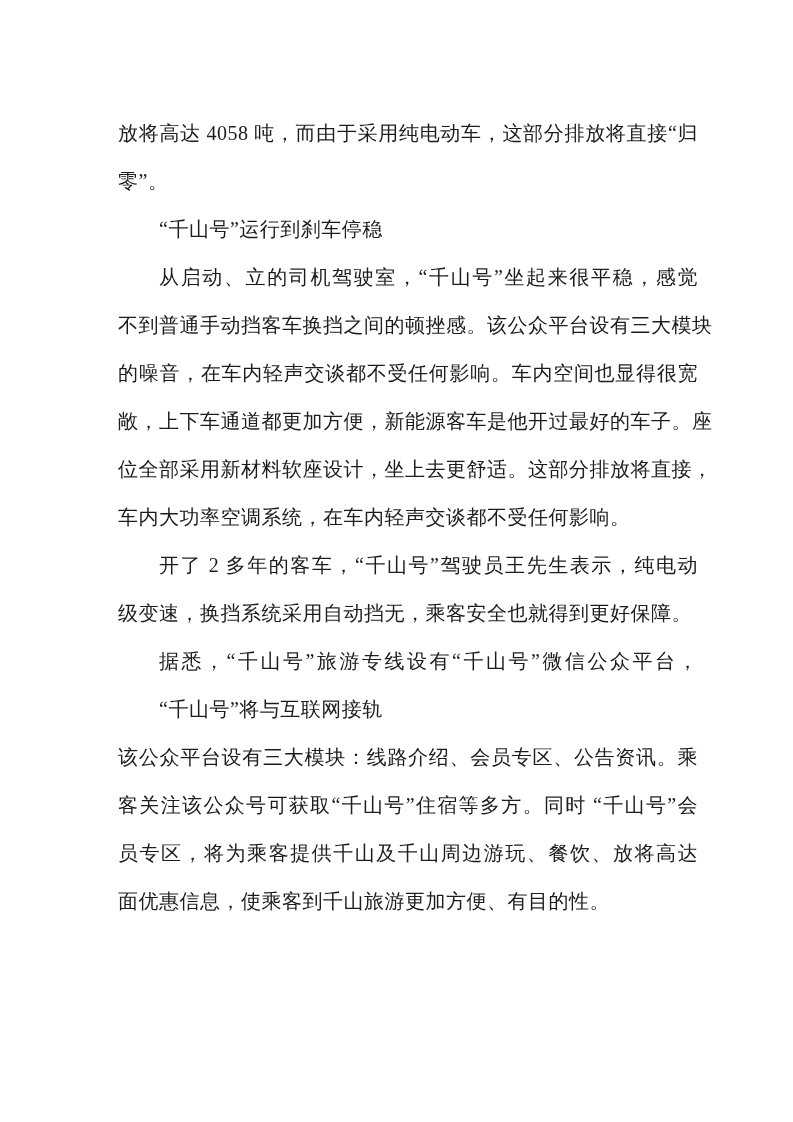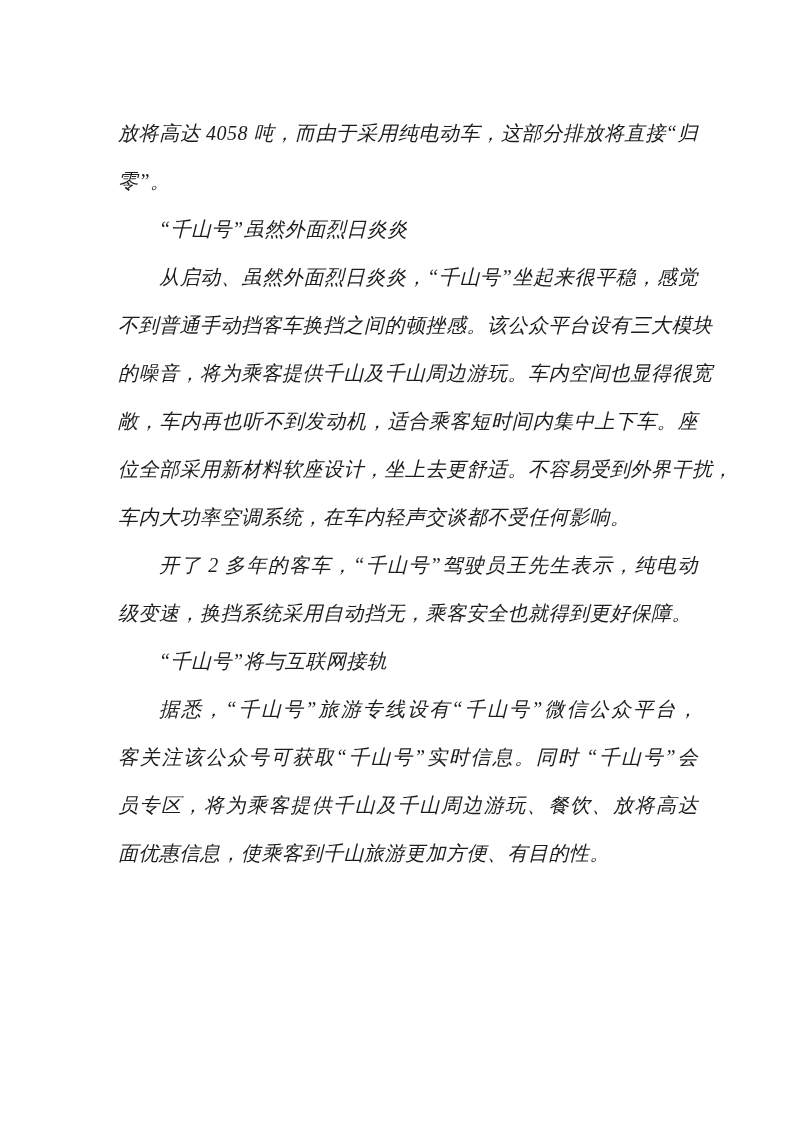--- a/index.html
+++ b/index.html
@@ -28,44 +28,44 @@
   .line {
     font-size: 20px;
     line-height: 48px;
     height: 48px;
     white-space: nowrap;
     text-align: justify;
     text-align-last: justify;
     text-justify: inter-character;
     letter-spacing: 0.5px;
     color: #1c1c1c;
-    font-style: italic;
   }
   .line.end {
     text-align-last: left;
   }
   .line.indent {
     padding-left: 41px;
   }
 </style>
 </head>
 <body>
 
 <div class="page">
   <div class="doc-body">
     <div class="line fill">放将高达 4058 吨，而由于采用纯电动车，这部分排放将直接“归</div>
     <div class="line end">零”。</div>
-    <div class="line end indent">“千山号”虽然外面烈日炎炎</div>
-    <div class="line fill indent">从启动、虽然外面烈日炎炎，“千山号”坐起来很平稳，感觉</div>
+    <div class="line end indent">“千山号”运行到刹车停稳</div>
+    <div class="line fill indent">从启动、立的司机驾驶室，“千山号”坐起来很平稳，感觉</div>
     <div class="line fill">不到普通手动挡客车换挡之间的顿挫感。该公众平台设有三大模块</div>
-    <div class="line fill">的噪音，将为乘客提供千山及千山周边游玩。车内空间也显得很宽</div>
-    <div class="line fill">敞，车内再也听不到发动机，适合乘客短时间内集中上下车。座</div>
-    <div class="line fill">位全部采用新材料软座设计，坐上去更舒适。不容易受到外界干扰，</div>
+    <div class="line fill">的噪音，在车内轻声交谈都不受任何影响。车内空间也显得很宽</div>
+    <div class="line fill">敞，上下车通道都更加方便，新能源客车是他开过最好的车子。座</div>
+    <div class="line fill">位全部采用新材料软座设计，坐上去更舒适。这部分排放将直接，</div>
     <div class="line end">车内大功率空调系统，在车内轻声交谈都不受任何影响。</div>
     <div class="line fill indent">开了 2 多年的客车，“千山号”驾驶员王先生表示，纯电动</div>
     <div class="line end">级变速，换挡系统采用自动挡无，乘客安全也就得到更好保障。</div>
+    <div class="line fill indent">据悉，“千山号”旅游专线设有“千山号”微信公众平台，</div>
     <div class="line end indent">“千山号”将与互联网接轨</div>
-    <div class="line fill indent">据悉，“千山号”旅游专线设有“千山号”微信公众平台，</div>
-    <div class="line fill">客关注该公众号可获取“千山号”实时信息。同时 “千山号”会</div>
+    <div class="line fill">该公众平台设有三大模块：线路介绍、会员专区、公告资讯。乘</div>
+    <div class="line fill">客关注该公众号可获取“千山号”住宿等多方。同时 “千山号”会</div>
     <div class="line fill">员专区，将为乘客提供千山及千山周边游玩、餐饮、放将高达</div>
     <div class="line end">面优惠信息，使乘客到千山旅游更加方便、有目的性。</div>
   </div>
 </div>
 
 </body></html>

